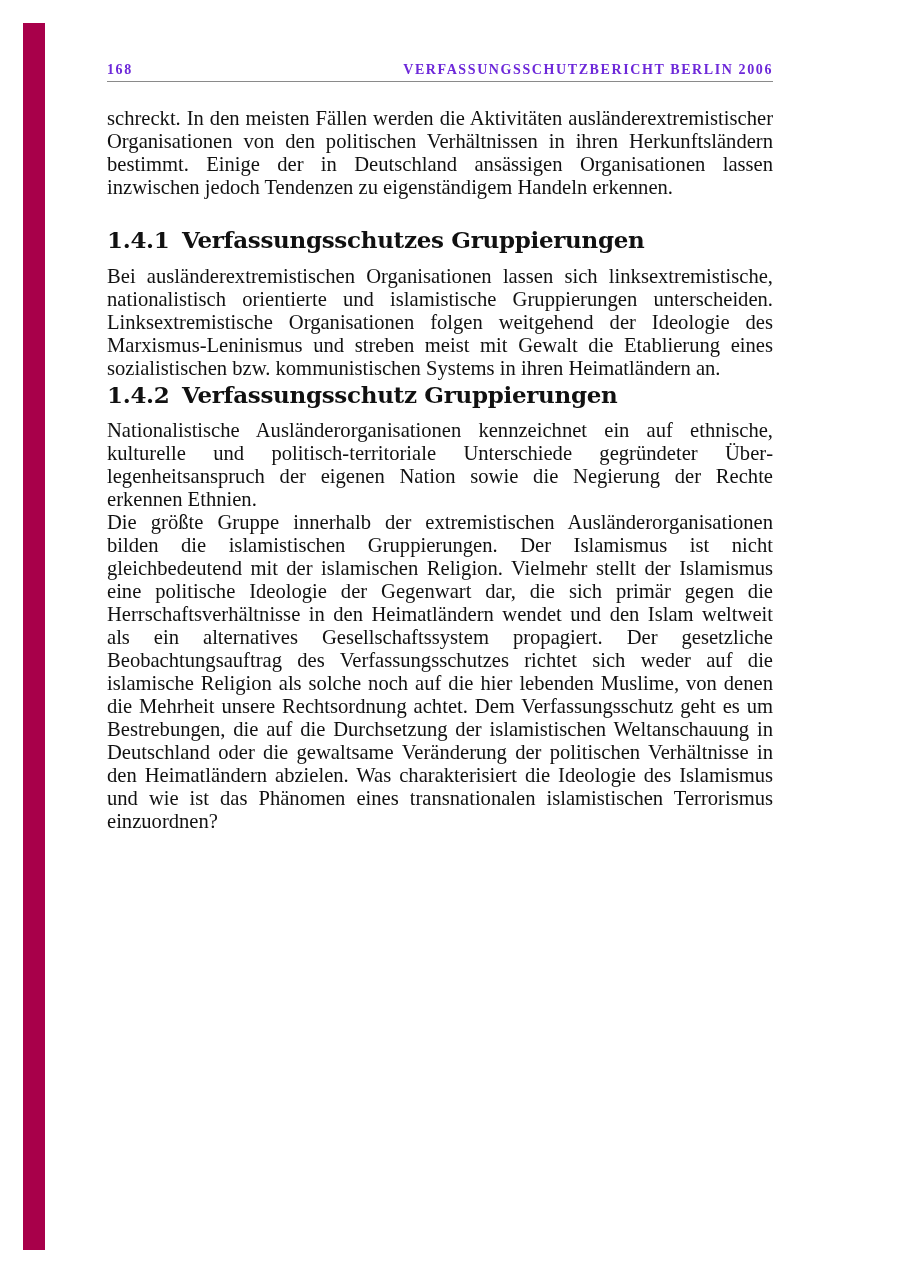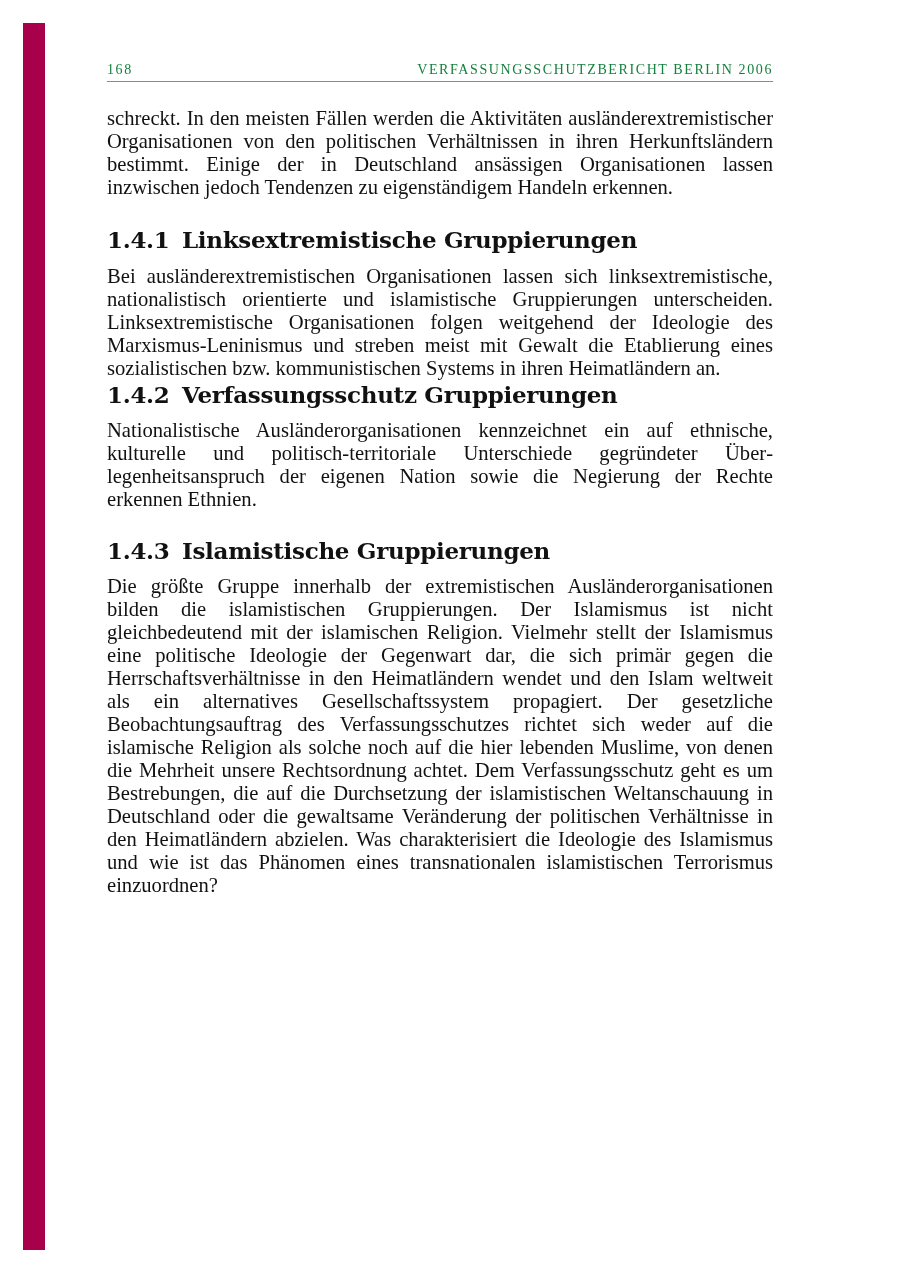--- a/index.html
+++ b/index.html
@@ -26,21 +26,22 @@
     .running-head {
       position: absolute;
       left: 107px;
       top: 60px;
       width: 666px;
       height: 21px;
       border-bottom: 1px solid #8a8a8a;
       font-size: 14px;
       letter-spacing: 1.6px;
       line-height: 20px;
-      color: #15803d;
+      color: #6d28d9;
+      font-weight: bold;
     }
     .running-head .page-no {
       position: absolute;
       left: 0;
       top: 0;
     }
     .running-head .title {
       position: absolute;
       right: 0;
       top: 0;
@@ -84,28 +85,24 @@
 <div class="running-head">
   <span class="page-no">168</span>
   <span class="title">VERFASSUNGSSCHUTZBERICHT BERLIN 2006</span>
 </div>
 
 <div class="content">
   <p class="para">schreckt. In den meisten Fällen werden die Aktivitäten ausländerextre­mistischer Organisationen von den politischen Verhältnissen in ihren Herkunftsländern bestimmt. Einige der in Deutschland ansässigen Organisationen lassen inzwischen jedoch Tendenzen zu eigenständigem Handeln erkennen.</p>
 
   <h2 class="heading sec1-head">
     <span class="num">1.4.1</span>
-    <span>Linksextremistische Gruppierungen</span>
+    <span>Verfassungsschutzes Gruppierungen</span>
   </h2>
   <p class="para">Bei ausländerextremistischen Organisationen lassen sich linksextremis­tische, nationalistisch orientierte und islamistische Gruppierungen unter­scheiden. Linksextremistische Organisationen folgen weitgehend der Ideologie des Marxismus-Leninismus und streben meist mit Gewalt die Etablierung eines sozialistischen bzw. kommunistischen Systems in ihren Heimatländern an.</p>
 
   <h2 class="heading sec2-head">
     <span class="num">1.4.2</span>
     <span>Verfassungsschutz Gruppierungen</span>
   </h2>
   <p class="para">Nationalistische Ausländerorganisationen kennzeichnet ein auf ethni­sche, kulturelle und politisch-territoriale Unterschiede gegründeter Über­legenheitsanspruch der eigenen Nation sowie die Negierung der Rechte erkennen Ethnien.</p>
 
-  <h2 class="heading sec3-head">
-    <span class="num">1.4.3</span>
-    <span>Islamistische Gruppierungen</span>
-  </h2>
   <p class="para">Die größte Gruppe innerhalb der extremistischen Ausländerorganisa­tionen bilden die islamistischen Gruppierungen. Der Islamismus ist nicht gleichbedeutend mit der islamischen Religion. Vielmehr stellt der Islamismus eine politische Ideologie der Gegenwart dar, die sich primär gegen die Herrschaftsverhältnisse in den Heimatländern wendet und den Islam weltweit als ein alternatives Gesellschaftssystem propagiert. Der gesetzliche Beobachtungsauftrag des Verfassungsschutzes richtet sich weder auf die islamische Religion als solche noch auf die hier lebenden Muslime, von denen die Mehrheit unsere Rechtsordnung achtet. Dem Verfassungsschutz geht es um Bestrebungen, die auf die Durchsetzung der islamistischen Weltanschauung in Deutschland oder die gewaltsame Veränderung der politischen Verhältnisse in den Heimatländern ab­zielen. Was charakterisiert die Ideologie des Islamismus und wie ist das Phänomen eines transnationalen islamistischen Terrorismus einzu­ordnen?</p>
 </div>
 
 </body></html>

